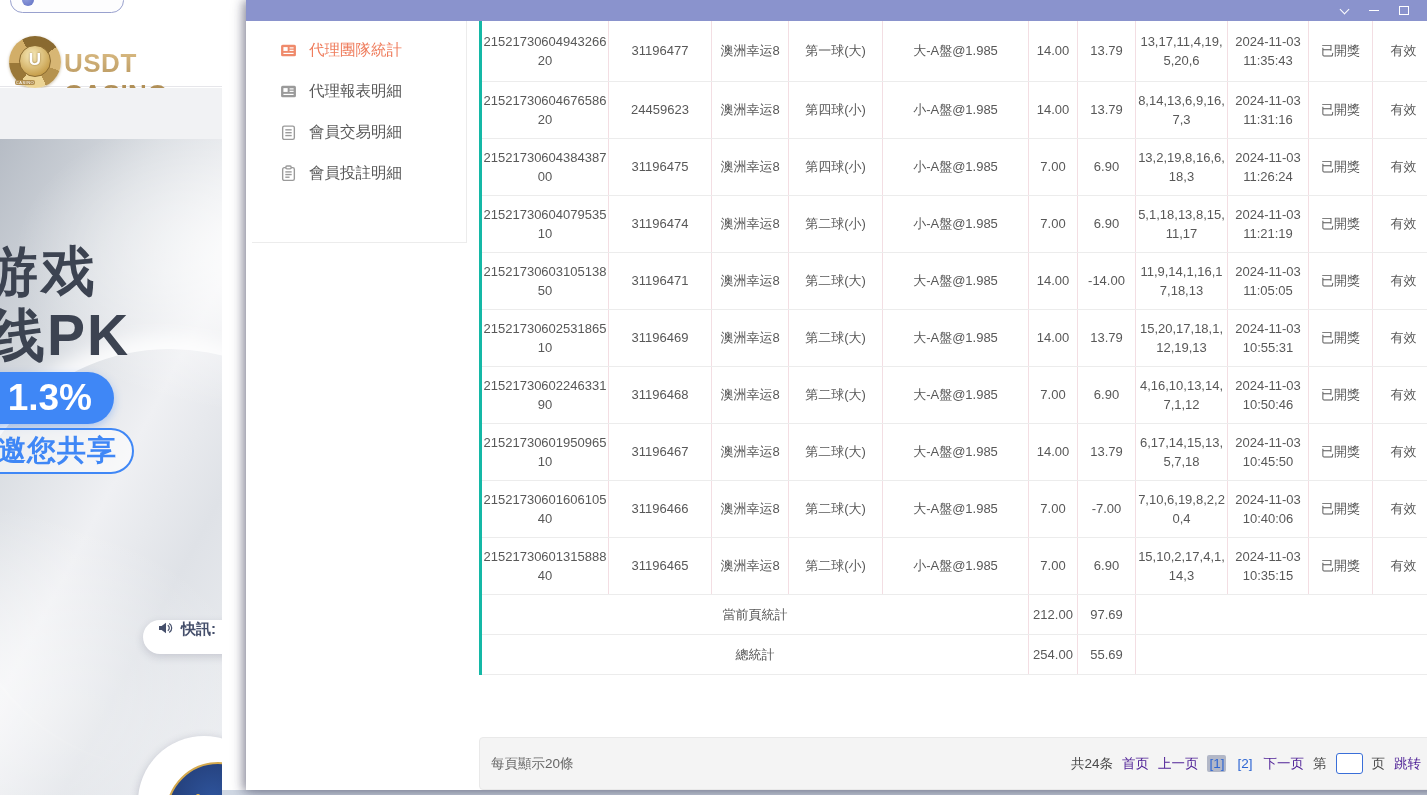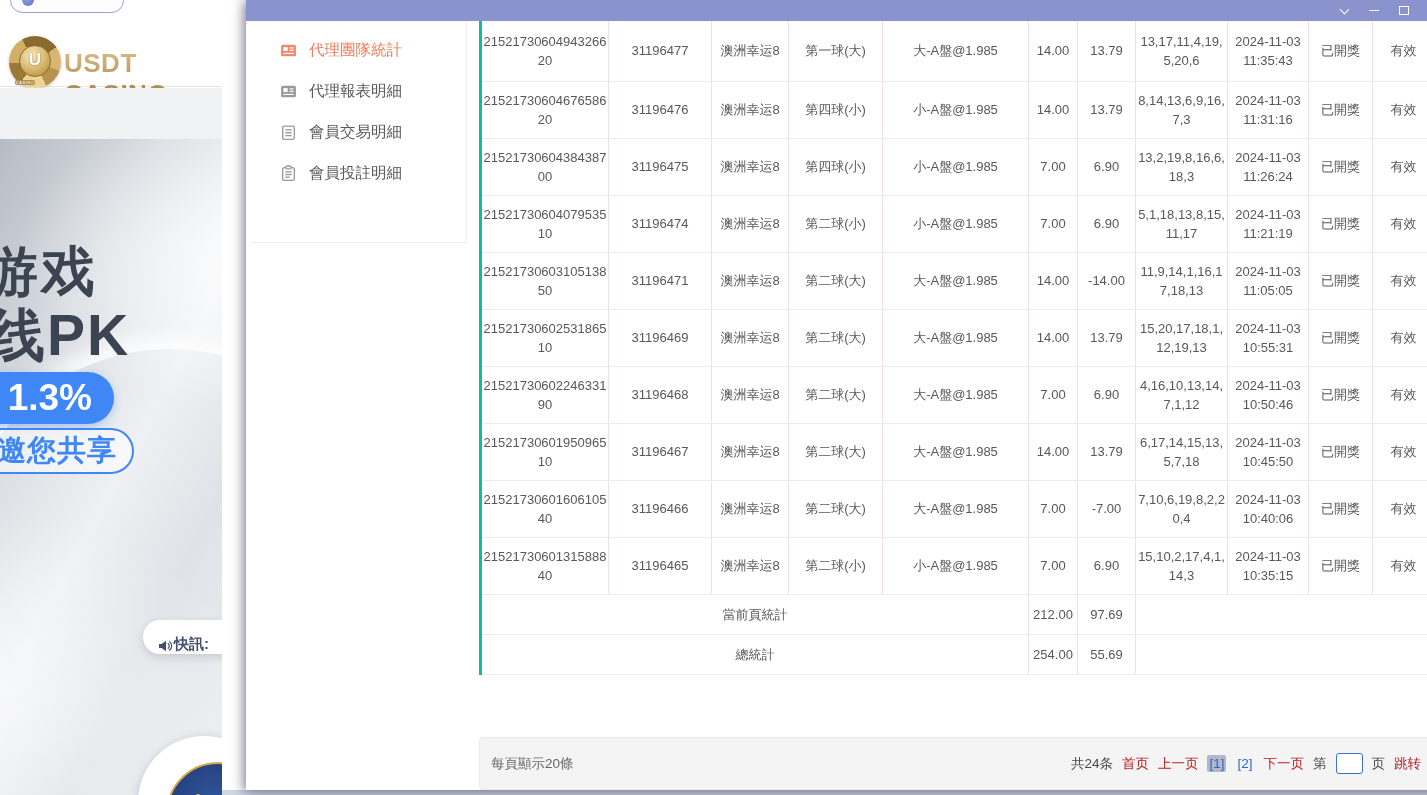--- a/index.html
+++ b/index.html
@@ -35,21 +35,21 @@
   .bn-t1{position:absolute;left:-16px;top:236px;font-size:54px;font-weight:800;color:#3c4351;letter-spacing:3px;}
   .bn-t2{position:absolute;left:-12px;top:298px;font-size:57px;font-weight:800;color:#3c4351;letter-spacing:2px;}
   .bn-badge{position:absolute;left:-38px;top:372px;width:152px;height:52px;border-radius:26px;background:#3f87f6;
     display:flex;align-items:center;justify-content:flex-end;padding-right:22px;
     color:#fff;font-size:37px;font-weight:800;box-shadow:0 3px 8px rgba(63,135,246,.35);}
   .bn-invite{position:absolute;left:-34px;top:428px;width:168px;height:46px;border-radius:23px;border:2.5px solid #3f87f6;
     background:rgba(255,255,255,.55);display:flex;align-items:center;justify-content:flex-end;padding-right:15px;
     color:#3f87f6;font-size:29px;font-weight:800;letter-spacing:1px;}
   
   .ticker{position:absolute;left:143px;top:620px;width:115px;height:34px;border-radius:17px;background:#fff;
-    box-shadow:0 3px 8px rgba(60,60,90,.18);display:flex;align-items:flex-end;padding-left:14px;gap:1px;}
+    box-shadow:0 3px 8px rgba(60,60,90,.18);display:flex;align-items:flex-start;padding-left:14px;gap:8px;}
   .ticker-label{font-size:15px;font-weight:bold;color:#454f6b;}
   
   .biglogo-white{position:absolute;left:138px;top:736px;width:132px;height:132px;border-radius:50%;background:#fff;
     box-shadow:0 2px 8px rgba(60,60,90,.25);}
   .biglogo-navy{position:absolute;left:28px;top:26px;width:104px;height:104px;border-radius:50%;
     background:radial-gradient(circle at 45% 35%,#2e549c,#1f3468 80%);border:2px solid #d4a94e;}
 
   
   .win{position:absolute;left:222px;top:0;width:1205px;height:790px;z-index:10;background:#fff;
     box-shadow:-3px 0 9px rgba(40,40,70,.35),0 4px 14px rgba(40,40,70,.35);margin-left:24px;}
@@ -86,21 +86,21 @@
   .bet-table tr.row.tall{height:60px;}
   .bet-table td.c0,.bet-table td.c7{word-break:break-all;}
   .bet-table tr.sum{height:40px;}
   .bet-table tr.sum td{border-bottom:1px solid #ececec;}
 
   
   .footer-bar{position:absolute;left:233px;top:716px;width:954px;height:53px;background:#f4f4f4;
     border:1px solid #e9e9e9;border-radius:4px;display:flex;align-items:center;justify-content:space-between;
     padding:0 11px;font-size:13.5px;color:#666;}
   .pager{display:flex;align-items:center;gap:9px;white-space:nowrap;}
-  .pager .lnk{color:#b91c1c;cursor:pointer;}
+  .pager .lnk{color:#4c1d95;cursor:pointer;}
   .pager .pg{color:#2e66d3;cursor:pointer;padding:1px 2px;border-radius:2px;}
   .pager .pg.active{background:#b2b7c7;}
   .pager .plain{color:#4a4a4a;}
   .jump-input{width:27px;height:21px;border:1px solid #3a6fd8;border-radius:3px;background:#fff;outline:none;
     font-size:13px;text-align:center;padding:0;}
   .bottom-strip{position:absolute;left:222px;top:790px;width:1205px;height:5px;background:#cfd7e3;z-index:9;}
 </style>
 </head>
 <body>
 
@@ -246,21 +246,21 @@
               <td class="c4">大-A盤@1.985</td>
               <td class="c5">14.00</td>
               <td class="c6">13.79</td>
               <td class="c7">13,17,11,4,19,5,20,6</td>
               <td class="c8">2024-11-03 11:35:43</td>
               <td class="c9">已開獎</td>
               <td class="c10">有效</td>
             </tr>
             <tr class="row">
               <td class="c0">2152173060467658620</td>
-              <td class="c1">31196476</td>
+              <td class="c1">24459623</td>
               <td class="c2">澳洲幸运8</td>
               <td class="c3">第四球(小)</td>
               <td class="c4">小-A盤@1.985</td>
               <td class="c5">14.00</td>
               <td class="c6">13.79</td>
               <td class="c7">8,14,13,6,9,16,7,3</td>
               <td class="c8">2024-11-03 11:31:16</td>
               <td class="c9">已開獎</td>
               <td class="c10">有效</td>
             </tr>

